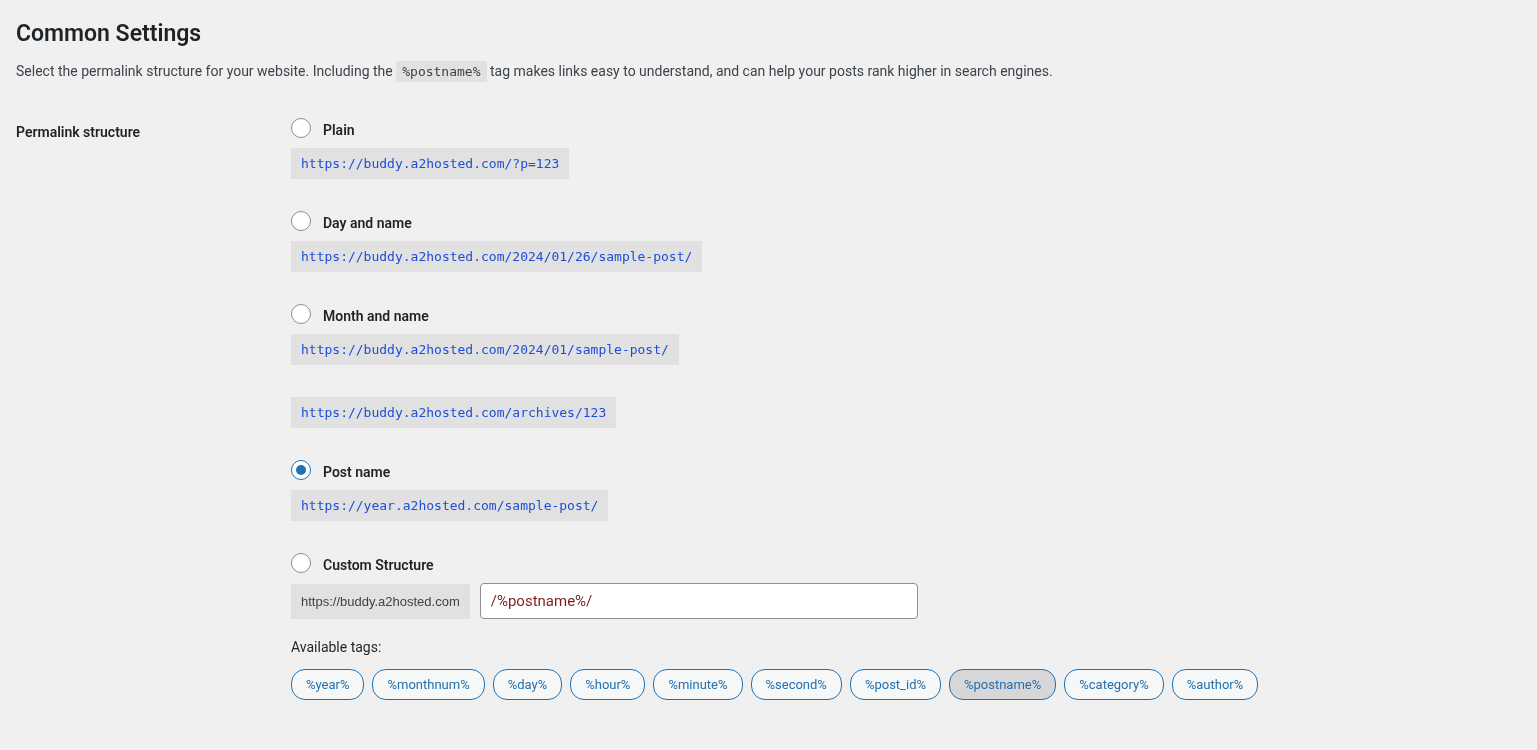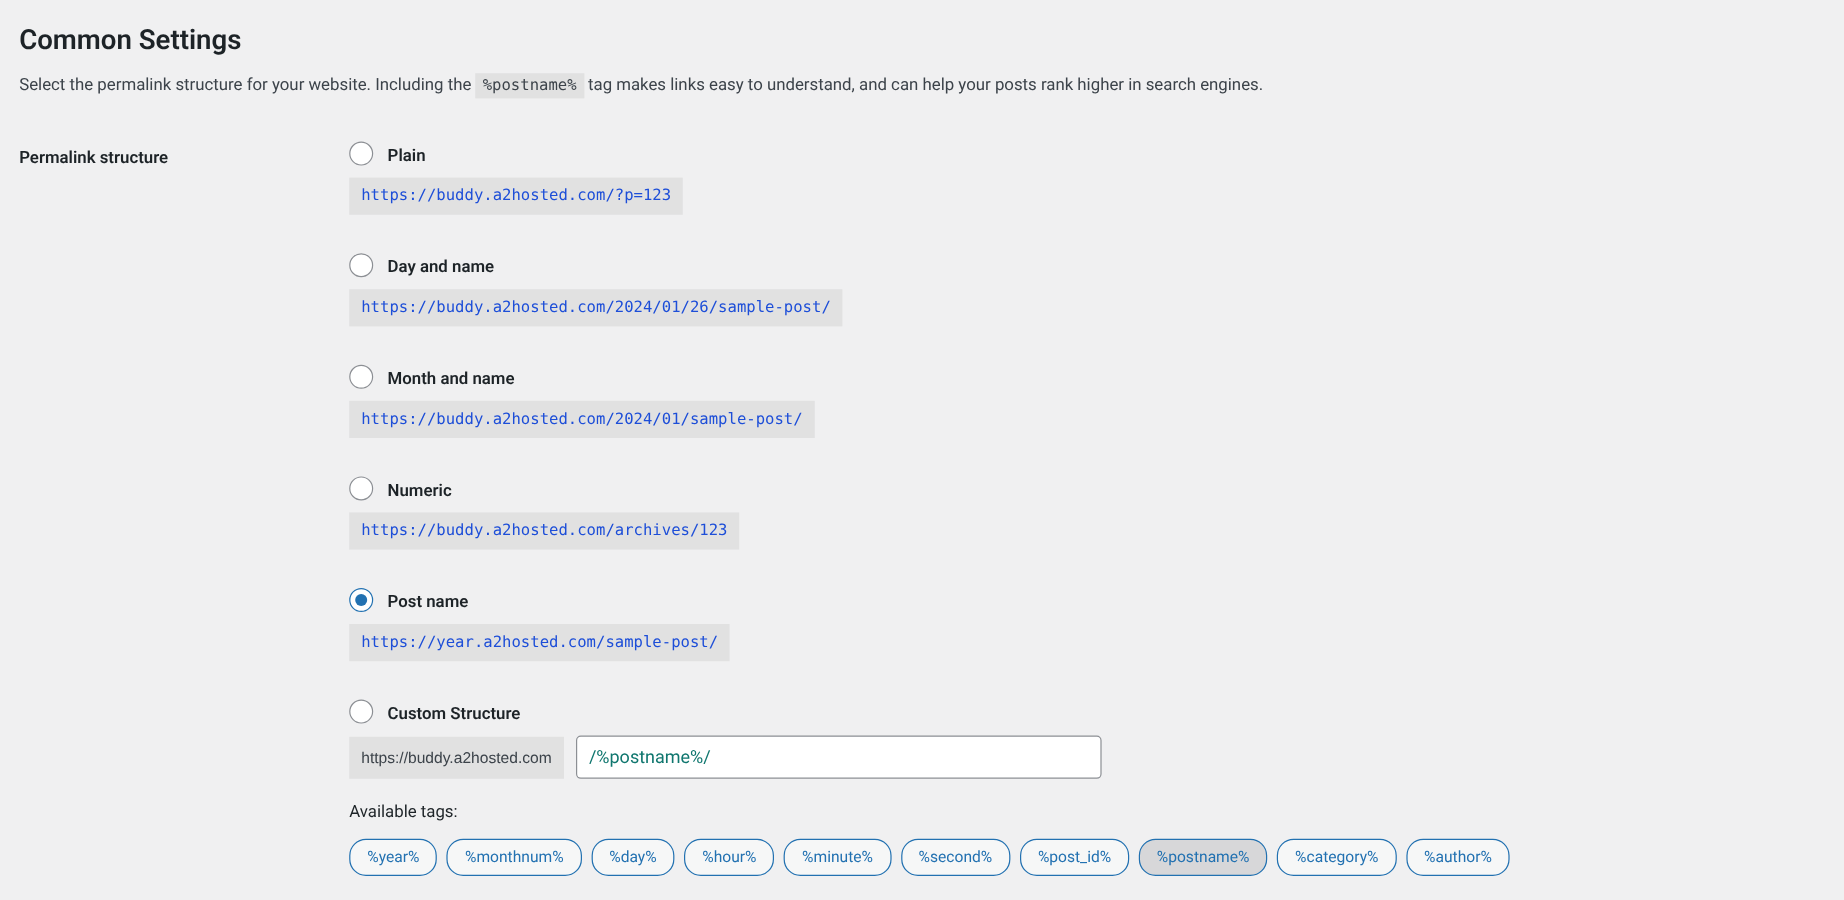--- a/index.html
+++ b/index.html
@@ -114,21 +114,21 @@
       padding: 10px 10px;
       color: #3c434a;
     }
     .custom-input {
       width: 438px;
       padding: 6px 10px;
       font-size: 15px;
       border: 1px solid #8c8f94;
       border-radius: 4px;
       background: #fff;
-      color: #0f766e;
+      color: #7f1d1d;
       font-family: inherit;
       height: 36px;
     }
     .available-tags-label {
       font-size: 14px;
       color: #1d2327;
       margin-bottom: 14px;
     }
     .tags-row {
       display: flex;
@@ -183,24 +183,20 @@
 
       <div class="option-block">
         <div class="option-header">
           <input type="radio" name="permalink" class="radio" style="">
           <label class="option-label">Month and name</label>
         </div>
         <code class="example-url">https://buddy.a2hosted.com/2024/01/sample-post/</code>
       </div>
 
       <div class="option-block">
-        <div class="option-header">
-          <input type="radio" name="permalink" class="radio" style="">
-          <label class="option-label">Numeric</label>
-        </div>
         <code class="example-url">https://buddy.a2hosted.com/archives/123</code>
       </div>
 
       <div class="option-block">
         <div class="option-header">
           <input type="radio" name="permalink" class="radio" checked="" style="">
           <label class="option-label">Post name</label>
         </div>
         <code class="example-url">https://year.a2hosted.com/sample-post/</code>
       </div>

